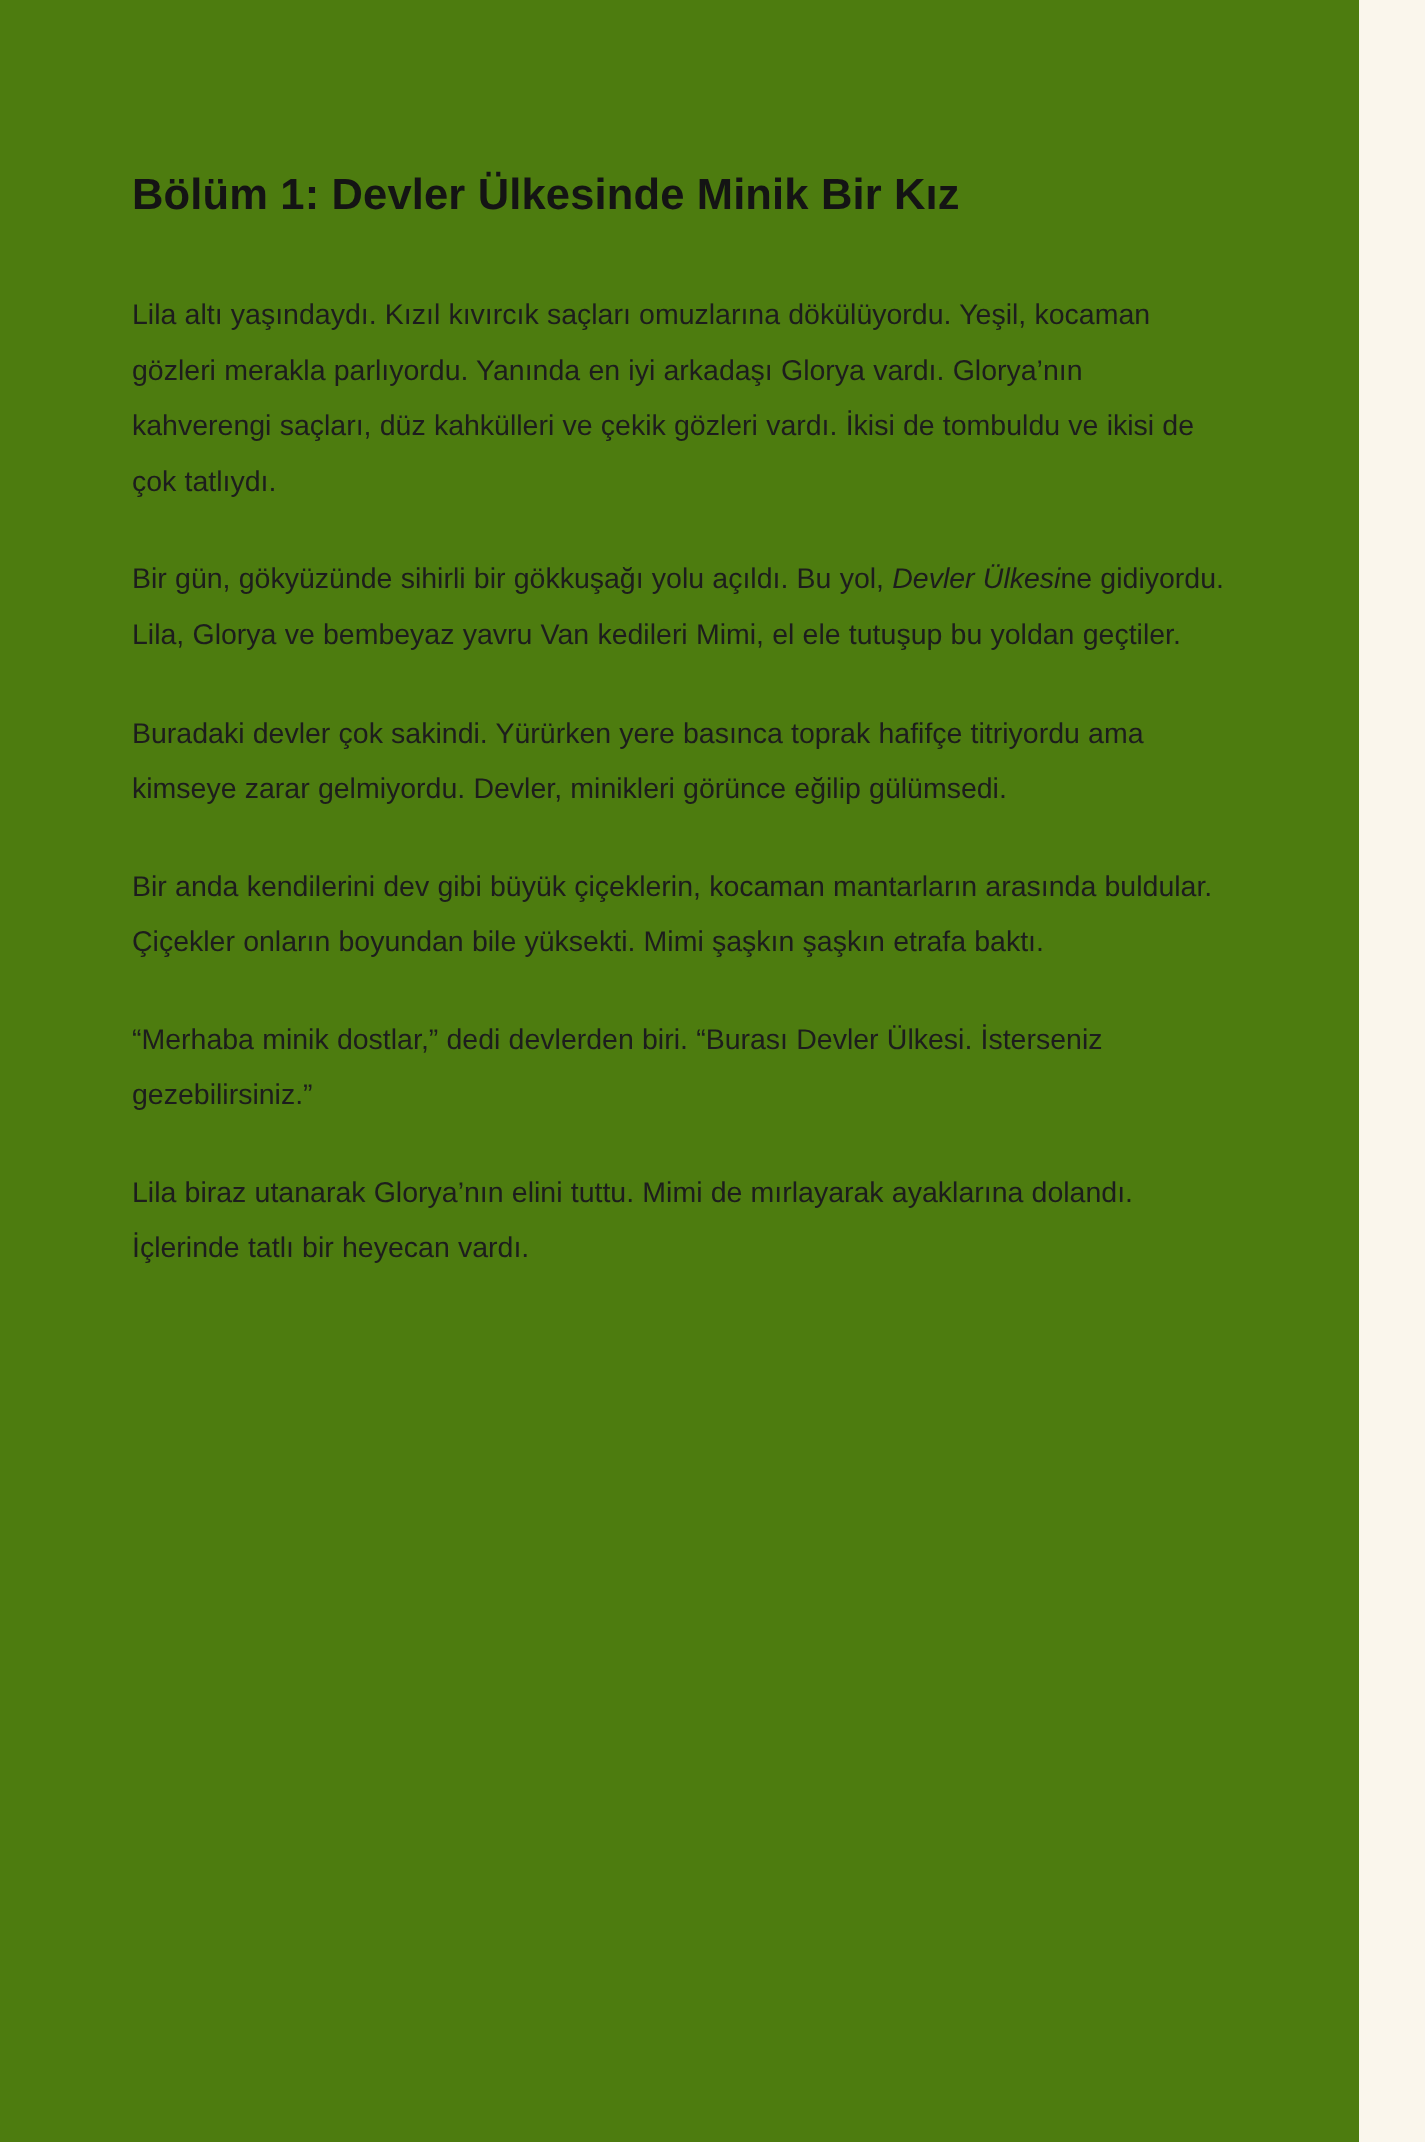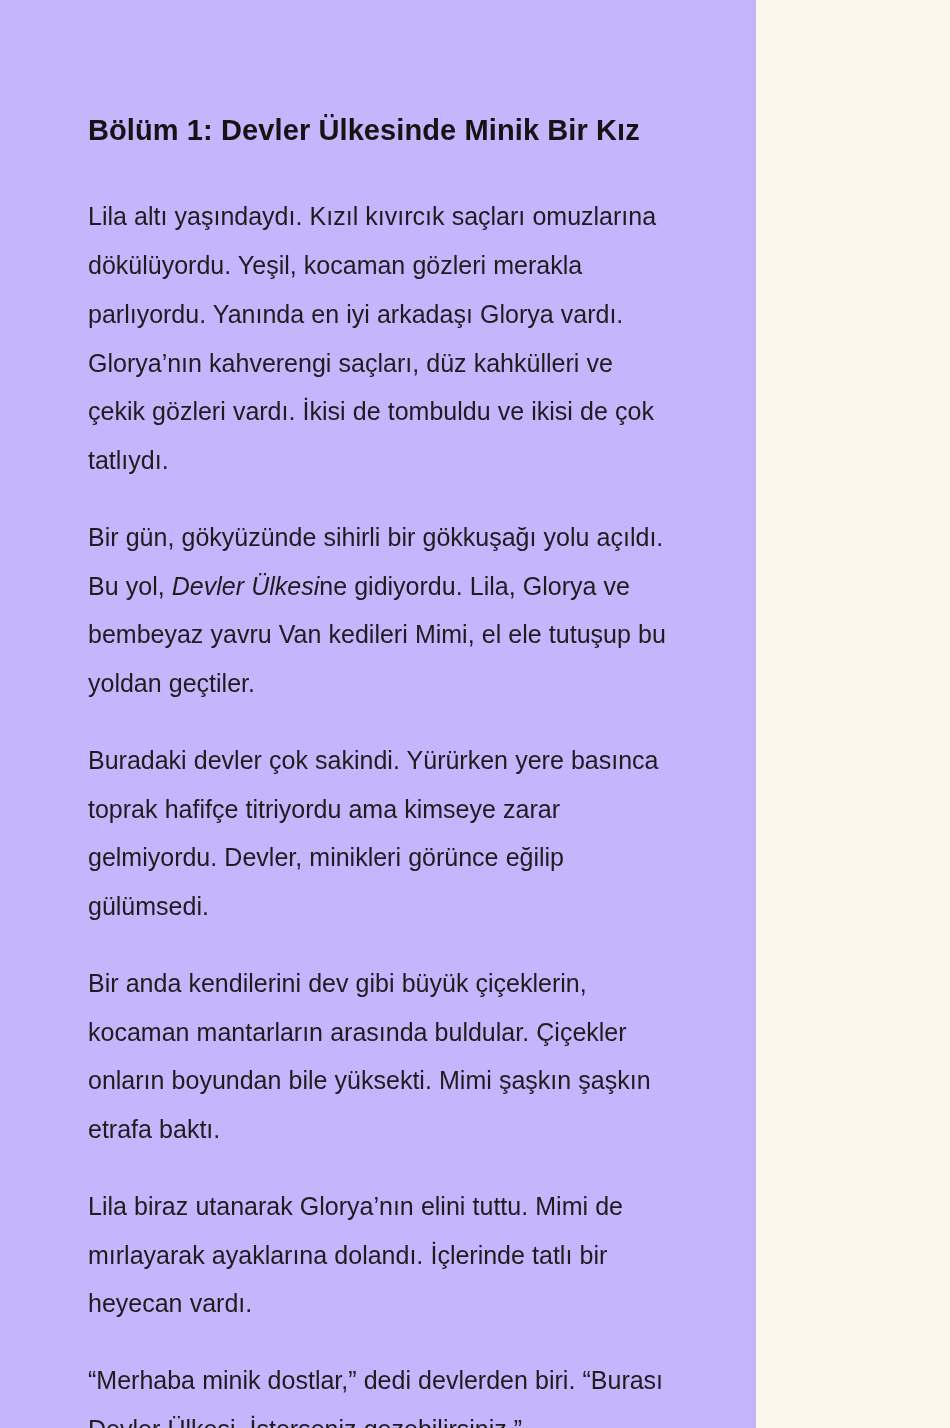--- a/index.html
+++ b/index.html
@@ -9,35 +9,35 @@
   body {
     width: 950px;
     height: 1428px;
     background: #faf6ec;
     font-family: "Liberation Sans", sans-serif;
     color: #1a1a1a;
     overflow: hidden;
   }
   .page {
     box-sizing: border-box;
-    width: 756px;
+    width: 906px;
     height: 1428px;
     padding: 112px 88px 0 88px;
-    background: #c4b5fd;
+    background: #4d7c0f;
   }
   .chapter-title {
     font-size: 29px;
     font-weight: bold;
     letter-spacing: 0.1px;
     color: #141414;
     margin: 0 0 44px 0;
     line-height: 1.25;
   }
   .paragraph {
-    font-size: 25px;
+    font-size: 19px;
     line-height: 1.95;
     color: #1d1d1d;
     margin: 0 0 28px 0;
     max-width: 775px;
     text-align: left;
     word-spacing: 0.2px;
   }
   .paragraph:last-of-type {
     margin-bottom: 0;
   }
@@ -49,16 +49,16 @@
 <body style="background: rgb(250, 246, 236);">
 
 <div class="page">
   <h1 class="chapter-title">Bölüm 1: Devler Ülkesinde Minik Bir Kız</h1>
 
   <div class="body-text">
     <p class="paragraph">Lila altı yaşındaydı. Kızıl kıvırcık saçları omuzlarına dökülüyordu. Yeşil, kocaman gözleri merakla parlıyordu. Yanında en iyi arkadaşı Glorya vardı. Glorya’nın kahverengi saçları, düz kahkülleri ve çekik gözleri vardı. İkisi de tombuldu ve ikisi de çok tatlıydı.</p>
     <p class="paragraph">Bir gün, gökyüzünde sihirli bir gökkuşağı yolu açıldı. Bu yol, <em>Devler Ülkesi</em>ne gidiyordu. Lila, Glorya ve bembeyaz yavru Van kedileri Mimi, el ele tutuşup bu yoldan geçtiler.</p>
     <p class="paragraph">Buradaki devler çok sakindi. Yürürken yere basınca toprak hafifçe titriyordu ama kimseye zarar gelmiyordu. Devler, minikleri görünce eğilip gülümsedi.</p>
     <p class="paragraph">Bir anda kendilerini dev gibi büyük çiçeklerin, kocaman mantarların arasında buldular. Çiçekler onların boyundan bile yüksekti. Mimi şaşkın şaşkın etrafa baktı.</p>
+    <p class="paragraph">“Merhaba minik dostlar,” dedi devlerden biri. “Burası Devler Ülkesi. İsterseniz gezebilirsiniz.”</p>
     <p class="paragraph">Lila biraz utanarak Glorya’nın elini tuttu. Mimi de mırlayarak ayaklarına dolandı. İçlerinde tatlı bir heyecan vardı.</p>
-    <p class="paragraph">“Merhaba minik dostlar,” dedi devlerden biri. “Burası Devler Ülkesi. İsterseniz gezebilirsiniz.”</p>
   </div>
 </div>
 
 </body></html>

